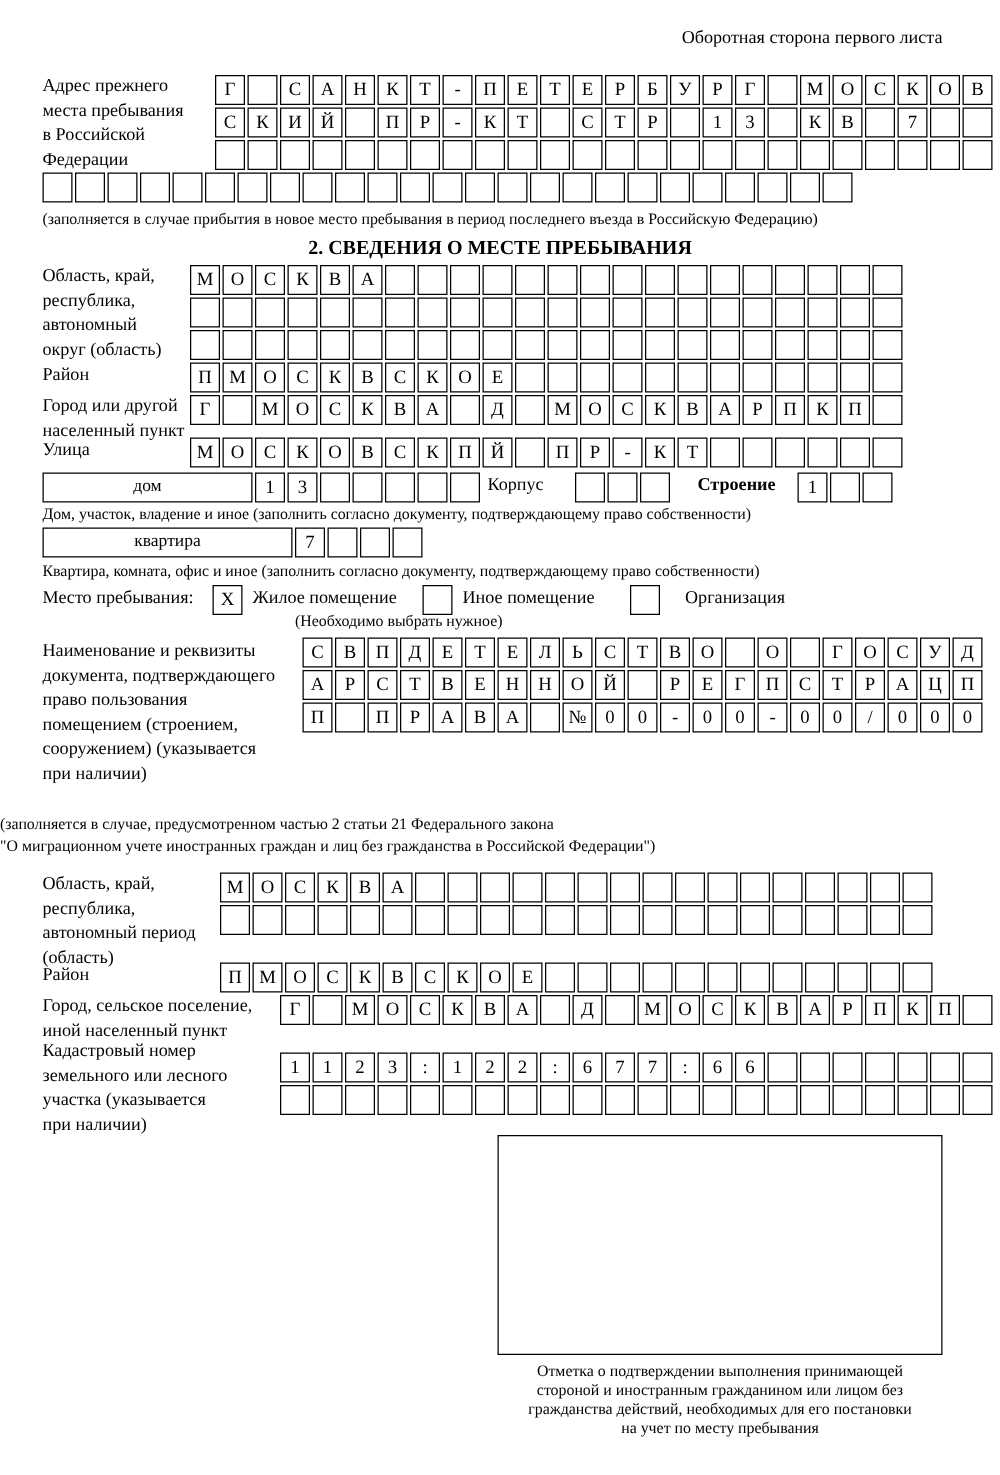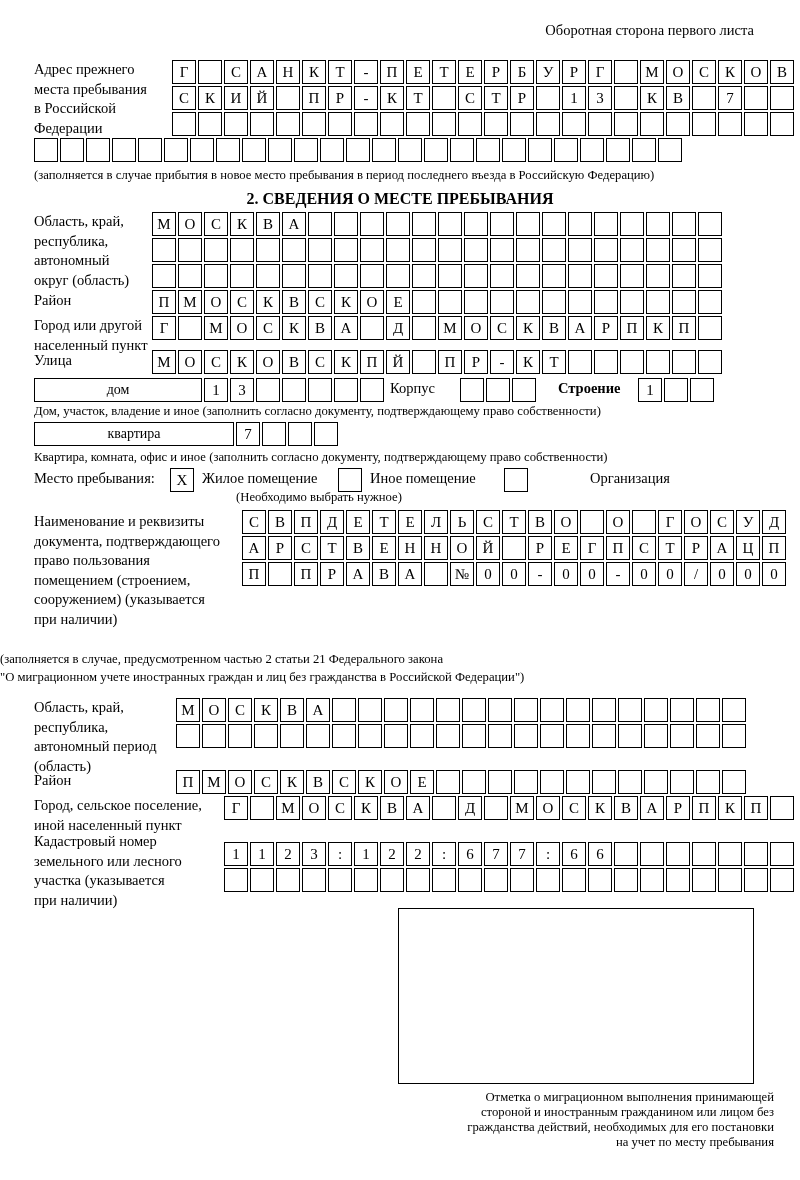--- a/index.html
+++ b/index.html
@@ -42,21 +42,21 @@
     font-family: "Liberation Serif", serif;
   }
   .bx.last { margin-right: 0; }
   .lbl {
     font-size: 14.5px;
     line-height: 17px;
     text-align: center;
   }
   .center { text-align: center; }
   .bold { font-weight: bold; }
-  .small { font-size: 12.7px; text-align: right; }
+  .small { font-size: 12.7px; }
   .note {
     font-size: 12.7px;
     text-align: left;
   }
   .field-line {
     border: 1px solid #000;
     height: 24px;
     box-sizing: border-box;
     font-size: 14px;
     text-align: center;
@@ -416,21 +416,21 @@
       </div>
     </div>
   <div style="position:absolute; left:34px; top:450px;" class="small">Квартира, комната, офис и иное (заполнить согласно документу, подтверждающему право собственности)</div>
 
   <div style="position:absolute; left:34px; top:470px;" class="lbl">Место пребывания:</div>
   <div style="position:absolute; left:170px; top:468px;" class="bx last">X</div>
   <div style="position:absolute; left:202px; top:470px;" class="lbl">Жилое помещение</div>
   <div style="position:absolute; left:338px; top:468px;" class="bx last"></div>
   <div style="position:absolute; left:370px; top:470px;" class="lbl">Иное помещение</div>
   <div style="position:absolute; left:504px; top:468px;" class="bx last"></div>
-  <div style="position:absolute; left:548px; top:470px;margin-left:42px;" class="lbl">Организация</div>
+  <div style="position:absolute; left:548px; top:470px;" class="lbl">Организация</div>
   <div style="position:absolute; left:236px; top:490px;" class="small">(Необходимо выбрать нужное)</div>
 
   <div style="position:absolute; left:34px; top:512px; width:205px;">
     <div class="lbl-multi">Наименование и реквизиты</div>
     <div class="lbl-multi">документа, подтверждающего</div>
     <div class="lbl-multi">право пользования</div>
     <div class="lbl-multi">помещением (строением,</div>
     <div class="lbl-multi">сооружением) (указывается</div>
     <div class="lbl-multi">при наличии)</div>
   </div>
@@ -685,19 +685,19 @@
         <div class="bx"></div>
         <div class="bx"></div>
         <div class="bx"></div>
         <div class="bx"></div>
         <div class="bx last"></div>
       </div>
     </div>
 
   <div style="position:absolute; left:398px; top:908px; width:356px; height:176px;" class="bigbox"></div>
   <div style="position:absolute; left:378px; top:1090px; width:396px;" class="center">
-    <div class="small">Отметка о миграционном выполнения принимающей</div>
+    <div class="small">Отметка о подтверждении выполнения принимающей</div>
     <div class="small">стороной и иностранным гражданином или лицом без</div>
     <div class="small">гражданства действий, необходимых для его постановки</div>
     <div class="small">на учет по месту пребывания</div>
   </div>
 
 </div>
 
 </body></html>

